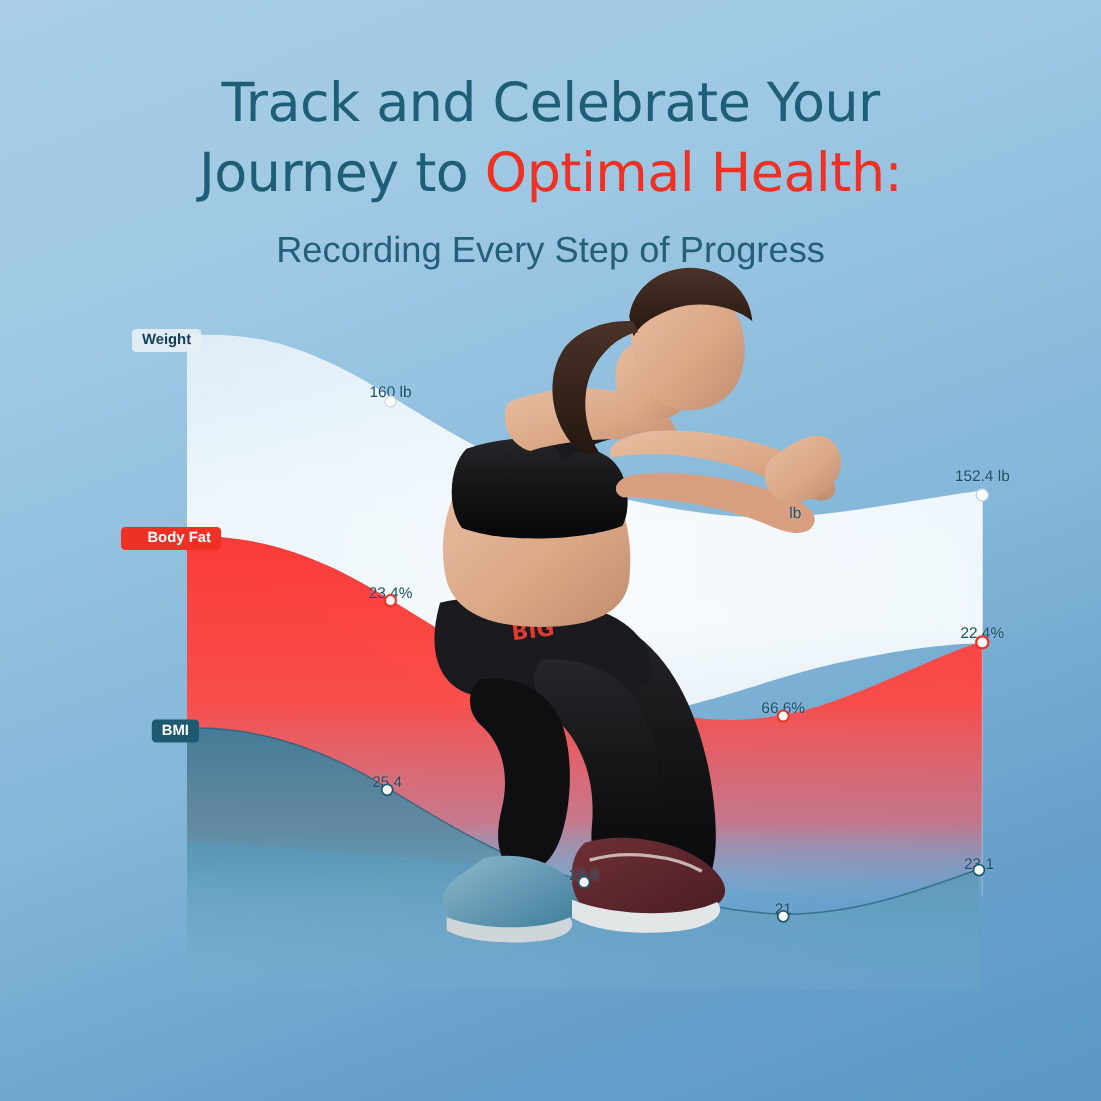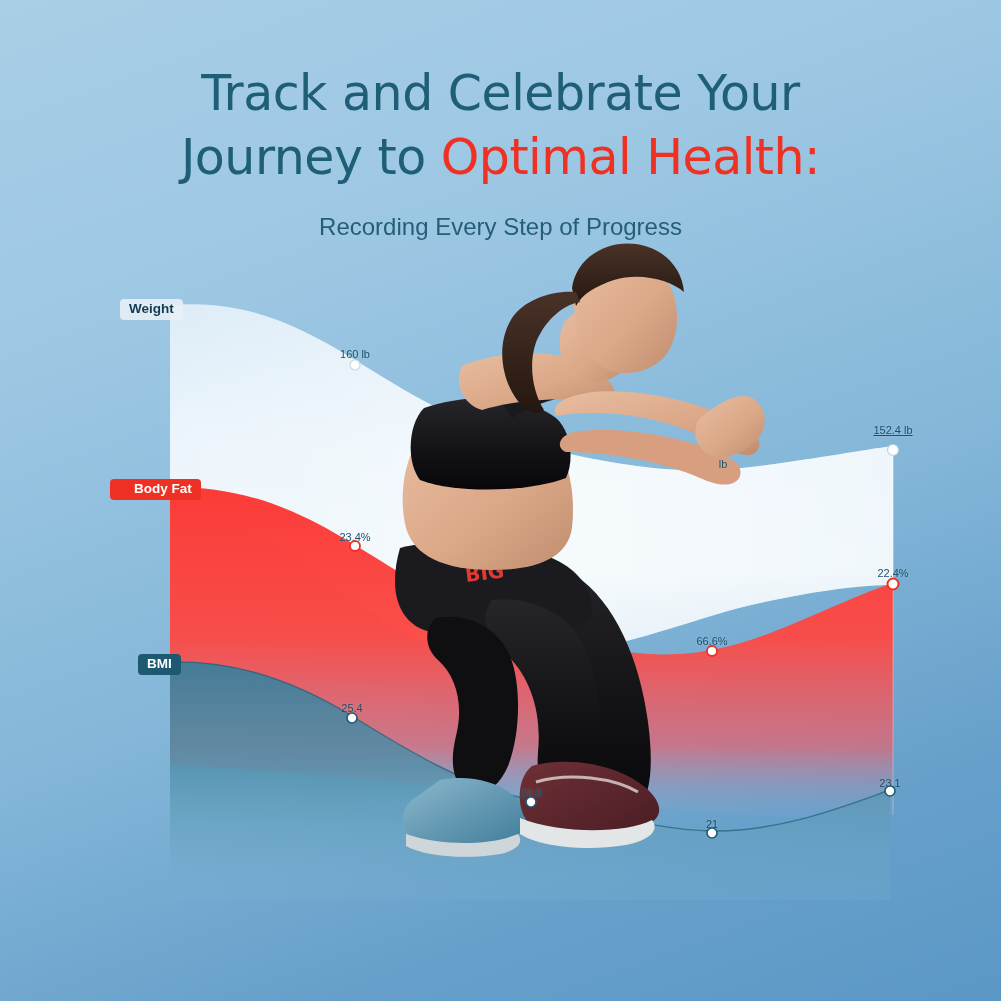--- a/index.html
+++ b/index.html
@@ -43,21 +43,21 @@
   }
   .head-line .accent { color: #ef3124; }
 
   #subheadline {
     position: absolute;
     left: 0;
     top: 206px;
     width: 1001px;
     text-align: center;
     font-family: "Liberation Sans", sans-serif;
-    font-size: 24px;
+    font-size: 33px;
     line-height: 42px;
     color: #255f77;
     z-index: 40;
   }
 
   
   #chart-wrap {
     position: absolute;
     left: 0;
     top: 0;
@@ -106,21 +106,21 @@
     color: #ffffff;
   }
   .badge-bmi {
     background: #1d5a72;
     color: #ffffff;
   }
 
   
   .pt-label {
     position: absolute;
-    font-size: 11px;
+    font-size: 14px;
     color: #1c4f68;
     white-space: nowrap;
     transform: translateX(-50%);
     text-shadow: 0 0 3px rgba(255,255,255,0.25);
   }
 
   
   #body-copy {
     position: absolute;
     left: 104px;
@@ -365,21 +365,21 @@
   <div id="subheadline">Recording Every Step of Progress</div>
 
   <div id="labels-layer">
 
     <div class="series-badge badge-weight" style="left:120px; top:299px;">Weight</div>
     <div class="series-badge badge-bodyfat" style="left:110px; top:479px;padding-left:24px;">Body Fat</div>
     <div class="series-badge badge-bmi" style="left:138px; top:654px;">BMI</div>
 
     <div class="pt-label" style="left:355px; top:348px;">160 lb</div>
     <div class="pt-label" style="left:723px; top:458px;">lb</div>
-    <div class="pt-label" style="left:893px; top:424px;text-decoration:underline;">152.4 lb</div>
+    <div class="pt-label" style="left:893px; top:424px;">152.4 lb</div>
 
     <div class="pt-label" style="left:355px; top:531px;">23.4%</div>
     <div class="pt-label" style="left:712px; top:635px;">66.6%</div>
     <div class="pt-label" style="left:893px; top:567px;">22.4%</div>
 
     <div class="pt-label" style="left:352px; top:702px;">25.4</div>
     <div class="pt-label" style="left:531px; top:787px;">29.0</div>
     <div class="pt-label" style="left:712px; top:818px;">21</div>
     <div class="pt-label" style="left:890px; top:777px;">23.1</div>
 

